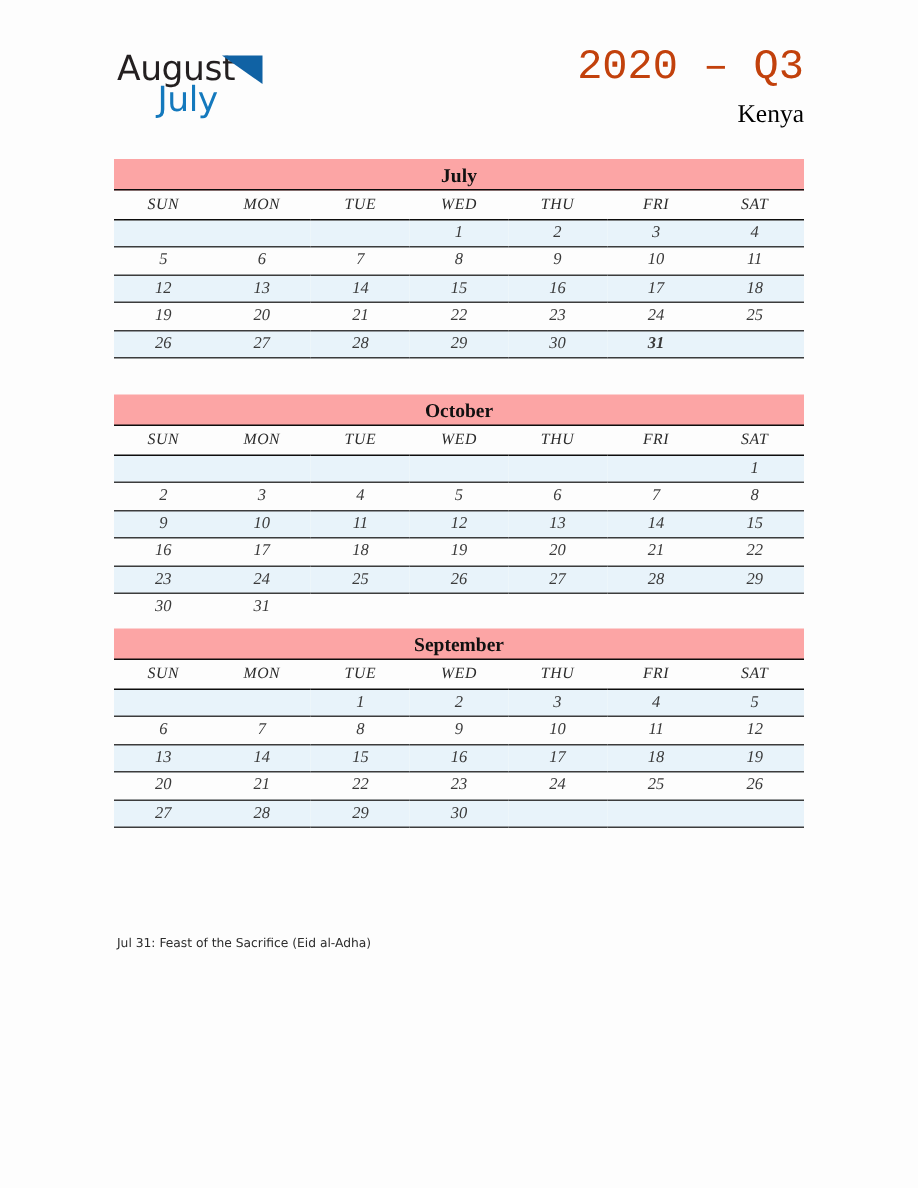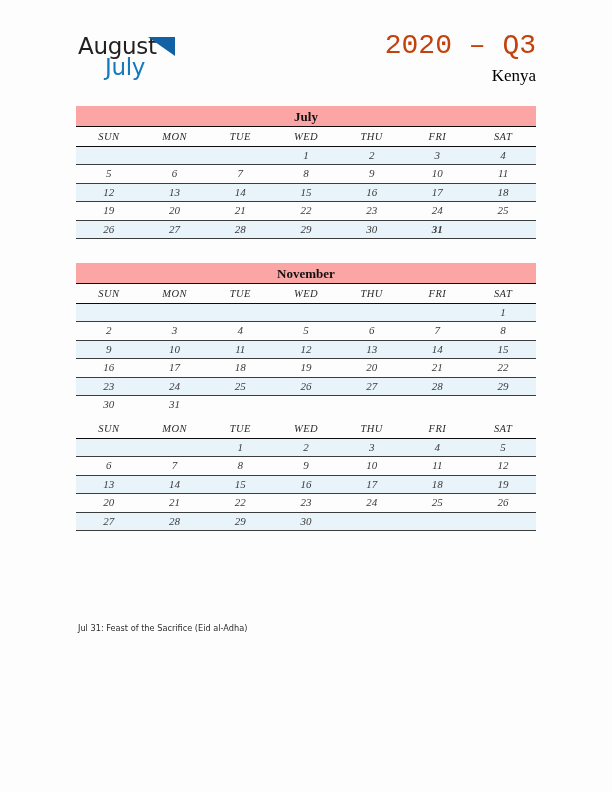--- a/index.html
+++ b/index.html
@@ -240,21 +240,21 @@
           <td>28</td>
           <td>29</td>
           <td>30</td>
           <td class="holiday">31</td>
           <td></td>
         </tr>
       </tbody>
     </table>
   </div>
 <div id="month-1" class="month-block">
-    <div class="month-title">November</div>
+    <div class="month-title">October</div>
     <table class="cal">
       <thead>
         <tr>
           <th>SUN</th>
           <th>MON</th>
           <th>TUE</th>
           <th>WED</th>
           <th>THU</th>
           <th>FRI</th>
           <th>SAT</th>
@@ -312,20 +312,21 @@
           <td></td>
           <td></td>
           <td></td>
           <td></td>
           <td></td>
         </tr>
       </tbody>
     </table>
   </div>
 <div id="month-2" class="month-block">
+    <div class="month-title">September</div>
     <table class="cal">
       <thead>
         <tr>
           <th>SUN</th>
           <th>MON</th>
           <th>TUE</th>
           <th>WED</th>
           <th>THU</th>
           <th>FRI</th>
           <th>SAT</th>

